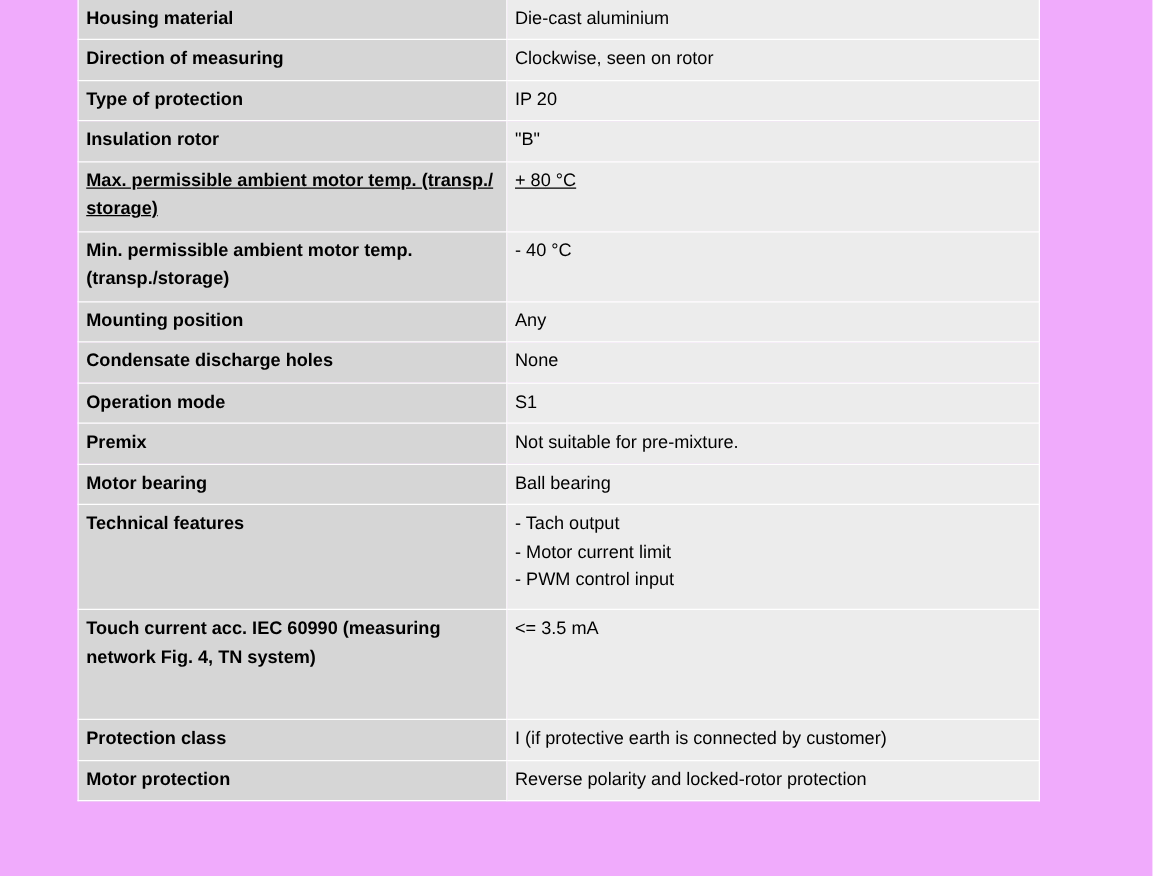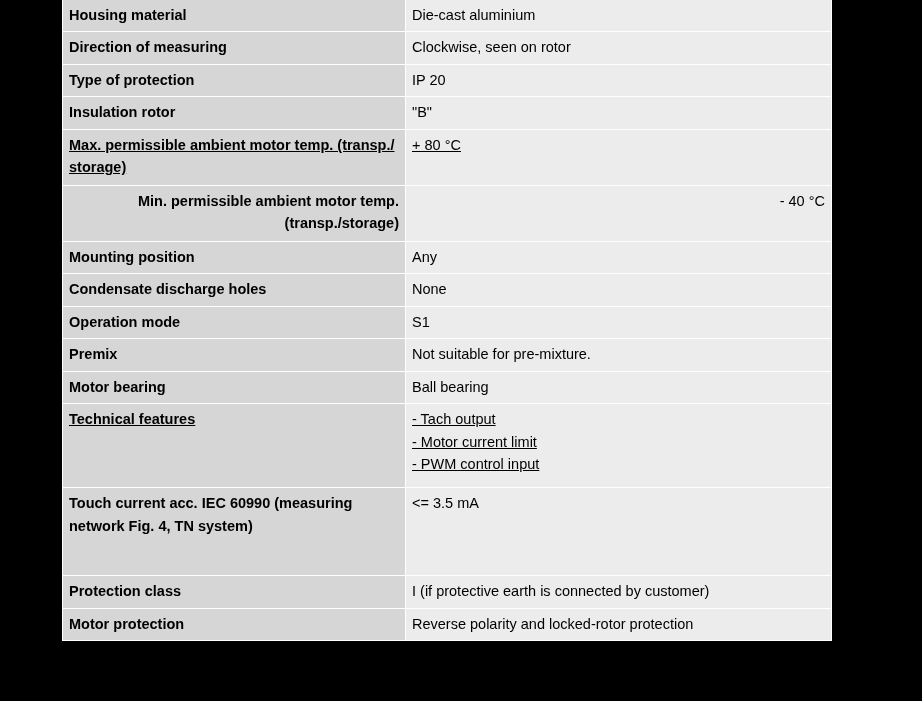--- a/index.html
+++ b/index.html
@@ -10,21 +10,21 @@
   body {
     width: 922px;
     height: 701px;
     font-family: "Liberation Sans", sans-serif;
     overflow: hidden;
   }
   .page {
     position: relative;
     width: 922px;
     height: 701px;
-    background: #000000;
+    background: #f0abfc;
   }
   table.spec-table {
     position: absolute;
     left: 62px;
     top: -1px;
     width: 770px;
     border-collapse: collapse;
     table-layout: fixed;
   }
   table.spec-table td {
@@ -38,22 +38,22 @@
   td.label-cell {
     width: 330px;
     background: #d6d6d6;
     font-weight: bold;
   }
   td.value-cell {
     background: #ececec;
     font-weight: normal;
   }
   .tall-1 { height: 56px; text-decoration: underline; }
-  .tall-2 { height: 56px; text-align: right; }
-  .tall-3 { height: 84px; text-decoration: underline; }
+  .tall-2 { height: 56px; }
+  .tall-3 { height: 84px; }
   .tall-4 { height: 88px; }
 </style>
 </head>
 <body>
 
 <div class="page">
   <table class="spec-table">
     <tbody>
       <tr>
         <td class="label-cell">Housing material</td>

